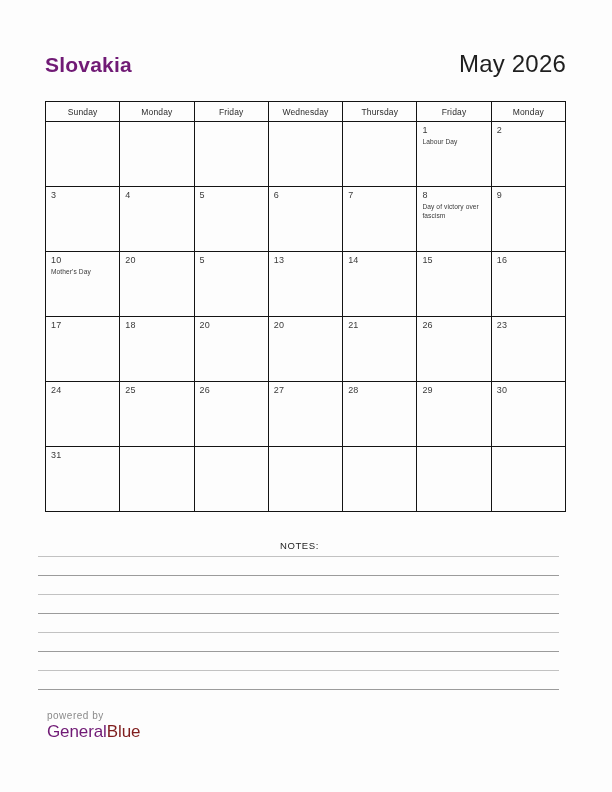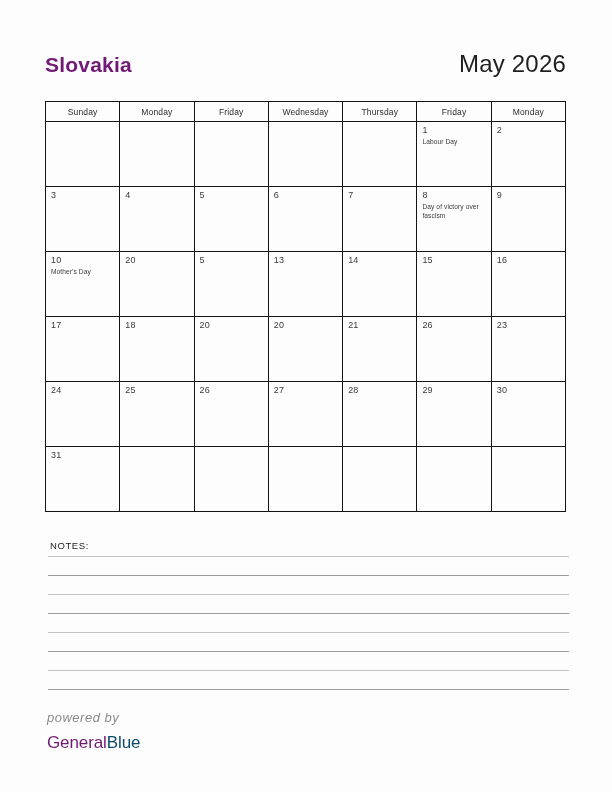--- a/index.html
+++ b/index.html
@@ -97,23 +97,24 @@
     line-height: 8.6px;
     color: #3a3a3a;
     margin-top: 2px;
     letter-spacing: 0.1px;
     word-wrap: break-word;
   }
 
   
   .notes {
     position: absolute;
-    left: 48px;
+    left: 38px;
     top: 540px;
     width: 521px;
+    text-align: center;
   }
   .notes-label {
     font-size: 9.5px;
     letter-spacing: 0.6px;
     color: #232323;
     margin: 0 0 5px 2px;
     display: block;
   }
   .notes-lines {
     display: block;
@@ -129,35 +130,34 @@
   }
 
   
   .footer {
     position: absolute;
     left: 47px;
     top: 710px;
   }
   .powered-by {
     display: block;
-    font-size: 13px;
+    font-size: 10px;
     color: #8a8a8a;
     letter-spacing: 0.5px;
-    margin-bottom: 8px;
-    font-style: italic;
+    margin-bottom: 1px;
   }
   .brand {
     display: block;
     font-size: 17px;
     letter-spacing: -0.1px;
     line-height: 19px;
     white-space: nowrap;
   }
   .brand-general { color: #701a75; }
-  .brand-blue { color: #0c4a6e; }
+  .brand-blue { color: #7f1d1d; }
 </style>
 </head>
 <body>
 
 <div class="page">
 
   <div class="header">
     <span class="title-country">Slovakia</span>
     <span class="title-month">May 2026</span>
   </div>

